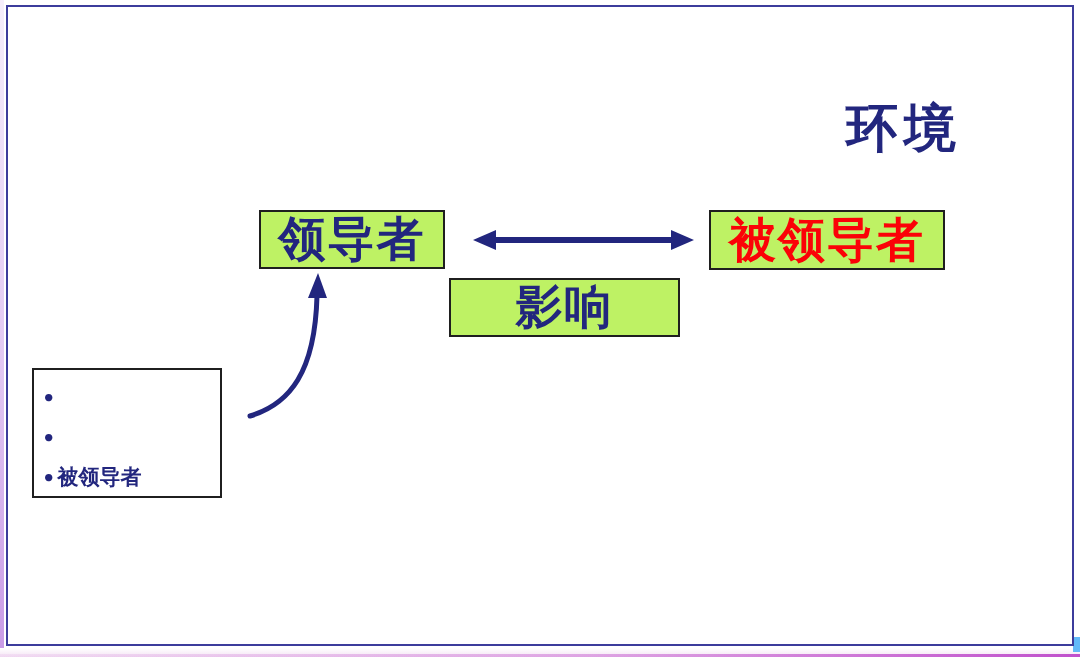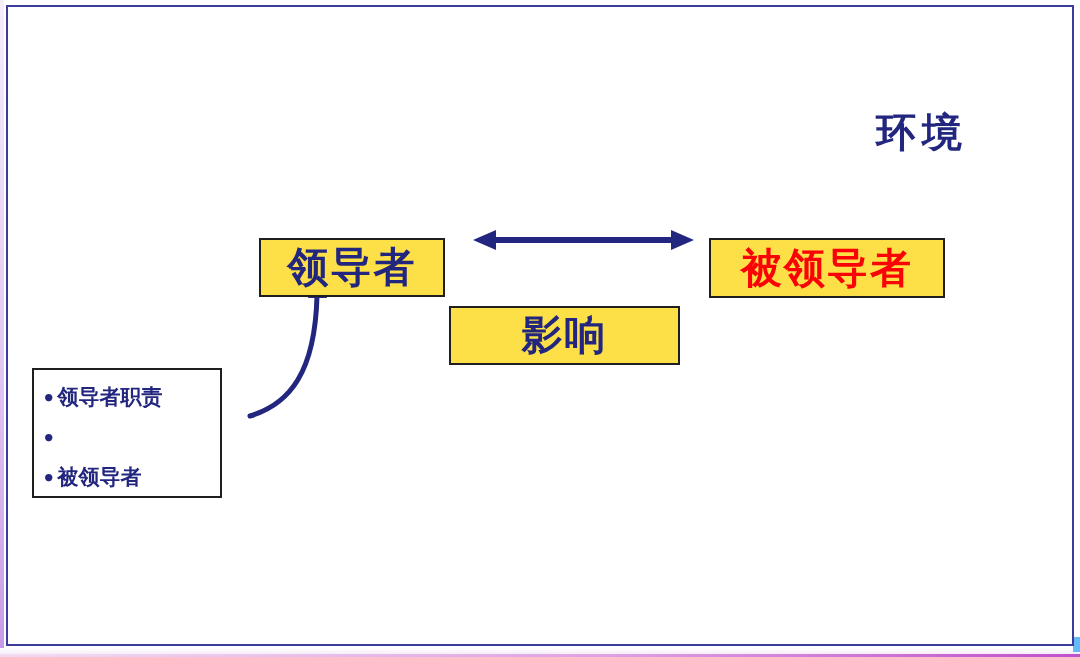--- a/index.html
+++ b/index.html
@@ -52,42 +52,40 @@
   .slide-frame {
     position: absolute;
     left: 6px; top: 5px;
     width: 1068px; height: 641px;
     border: 2px solid var(--frame, #3c3c9c);
     background: #ffffff;
   }
   
   .environment-label {
     position: absolute;
-    left: 876px; top: 94px;
+    left: 846px; top: 94px;
     width: 130px;
-    font-size: 40px;
+    font-size: 52px;
     font-weight: bold;
     color: var(--navy, #22267e);
     letter-spacing: 6px;
     white-space: nowrap;
-    margin-top: 11px;
   }
   
   .dbox {
     position: absolute;
     border: 2px solid var(--boxline, #1f1f1f);
-    background: #fde047;
+    background: #bef264;
     display: flex;
     align-items: center;
     justify-content: center;
     font-weight: bold;
-    font-size: 41px;
+    font-size: 47px;
     color: var(--navy, #22267e);
     letter-spacing: 2px;
-    margin-top: 28px;
   }
   .leader-box    { left: 259px; top: 210px; width: 186px; height: 59px; }
   .followers-box { left: 709px; top: 210px; width: 236px; height: 60px; color: var(--red, #fb0207); }
   .influence-box { left: 449px; top: 278px; width: 231px; height: 59px; }
   
   .topics-box {
     position: absolute;
     left: 32px; top: 368px;
     width: 190px; height: 130px;
     border: 2px solid var(--boxline, #1f1f1f);
@@ -147,21 +145,20 @@
 
   <div class="dbox leader-box">领导者</div>
 
   <div class="dbox followers-box">被领导者</div>
 
   <div class="dbox influence-box">影响</div>
 
   <div class="topics-box">
     <div class="topic-row">
       <span class="dot">•</span>
-      <span>领导者职责</span>
     </div>
     <div class="topic-row">
       <span class="dot">•</span>
     </div>
     <div class="topic-row">
       <span class="dot">•</span>
       <span>被领导者</span>
     </div>
   </div>
 

